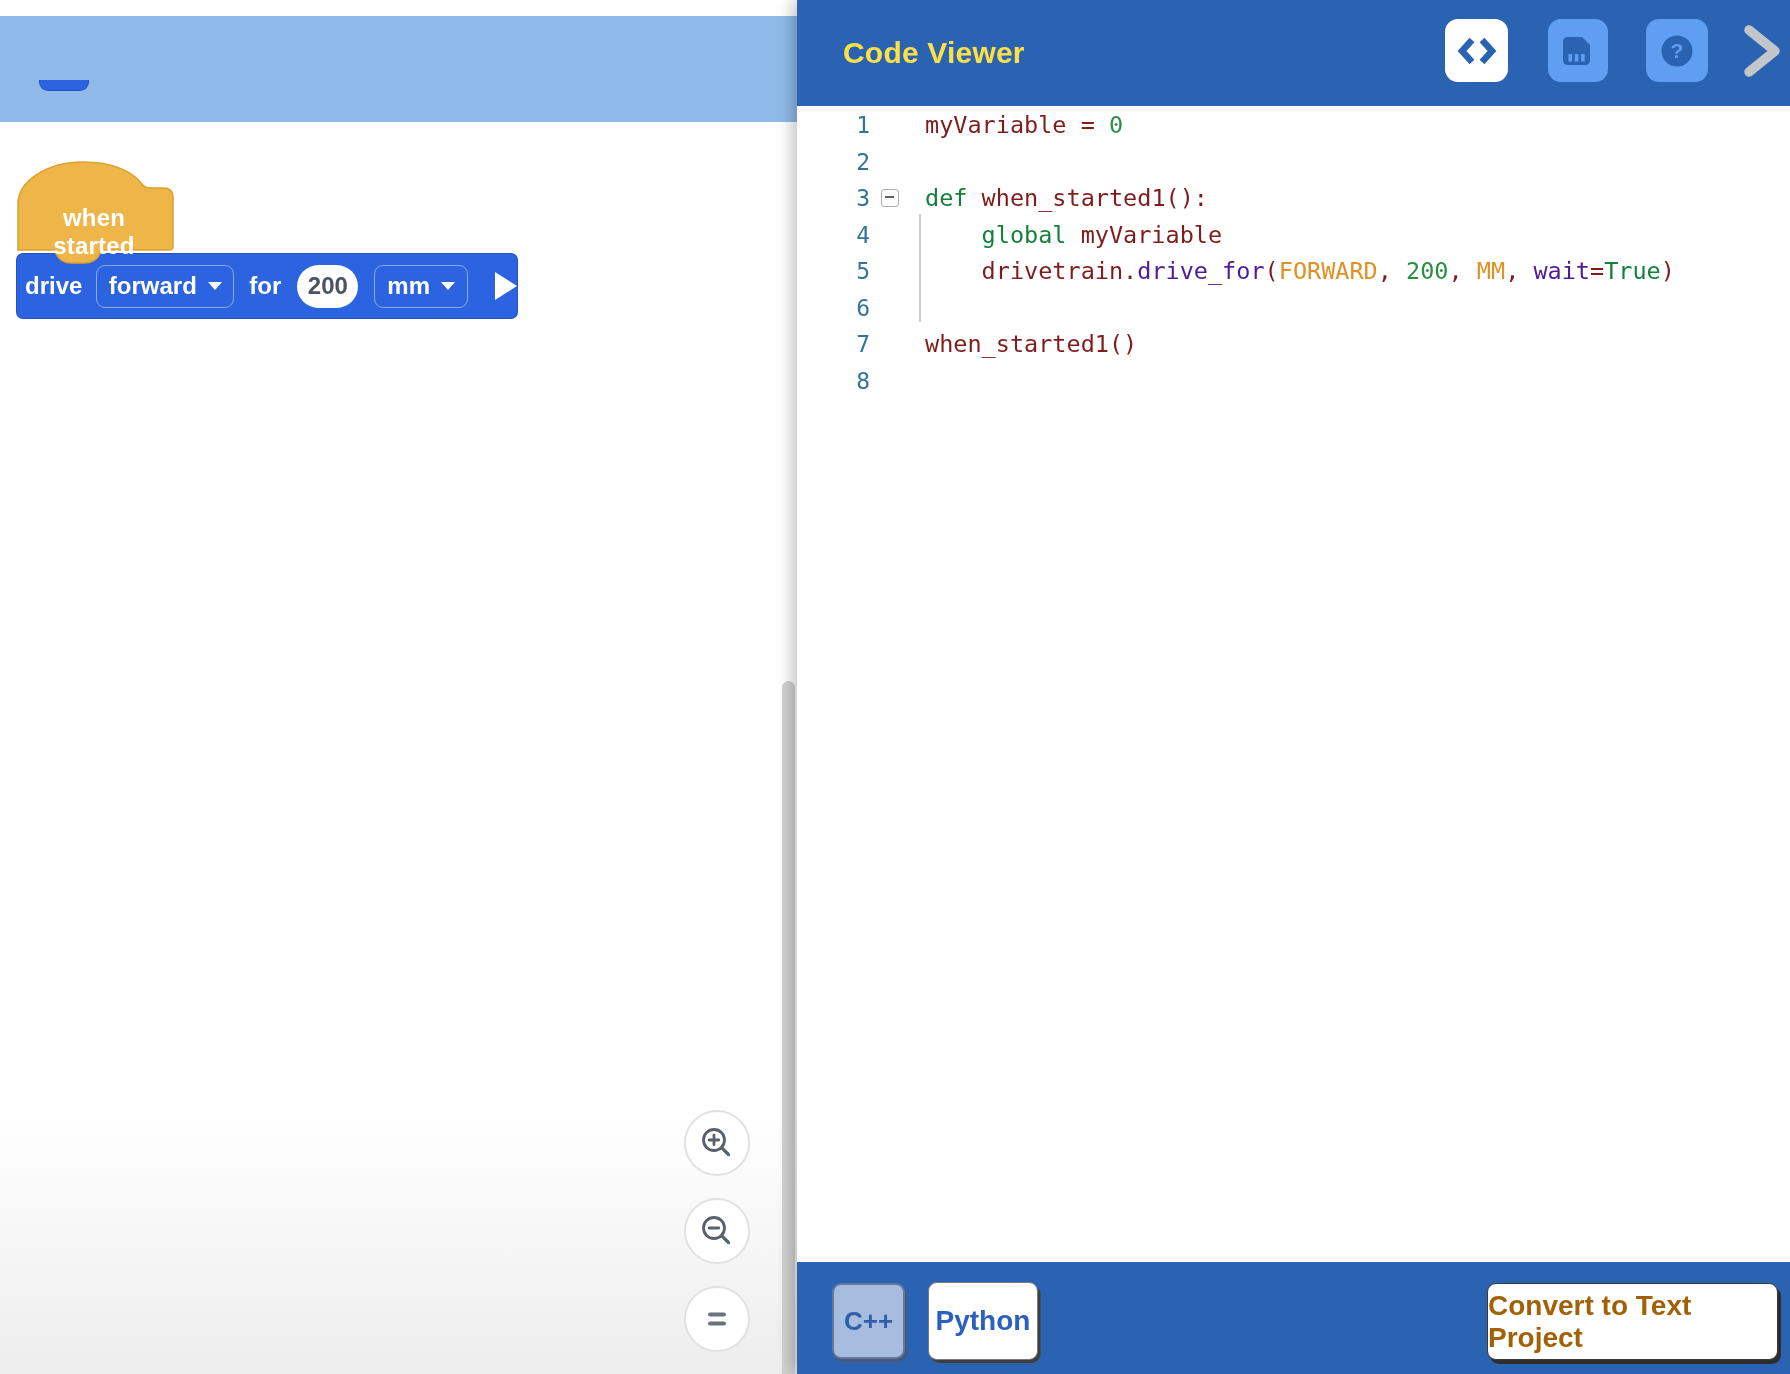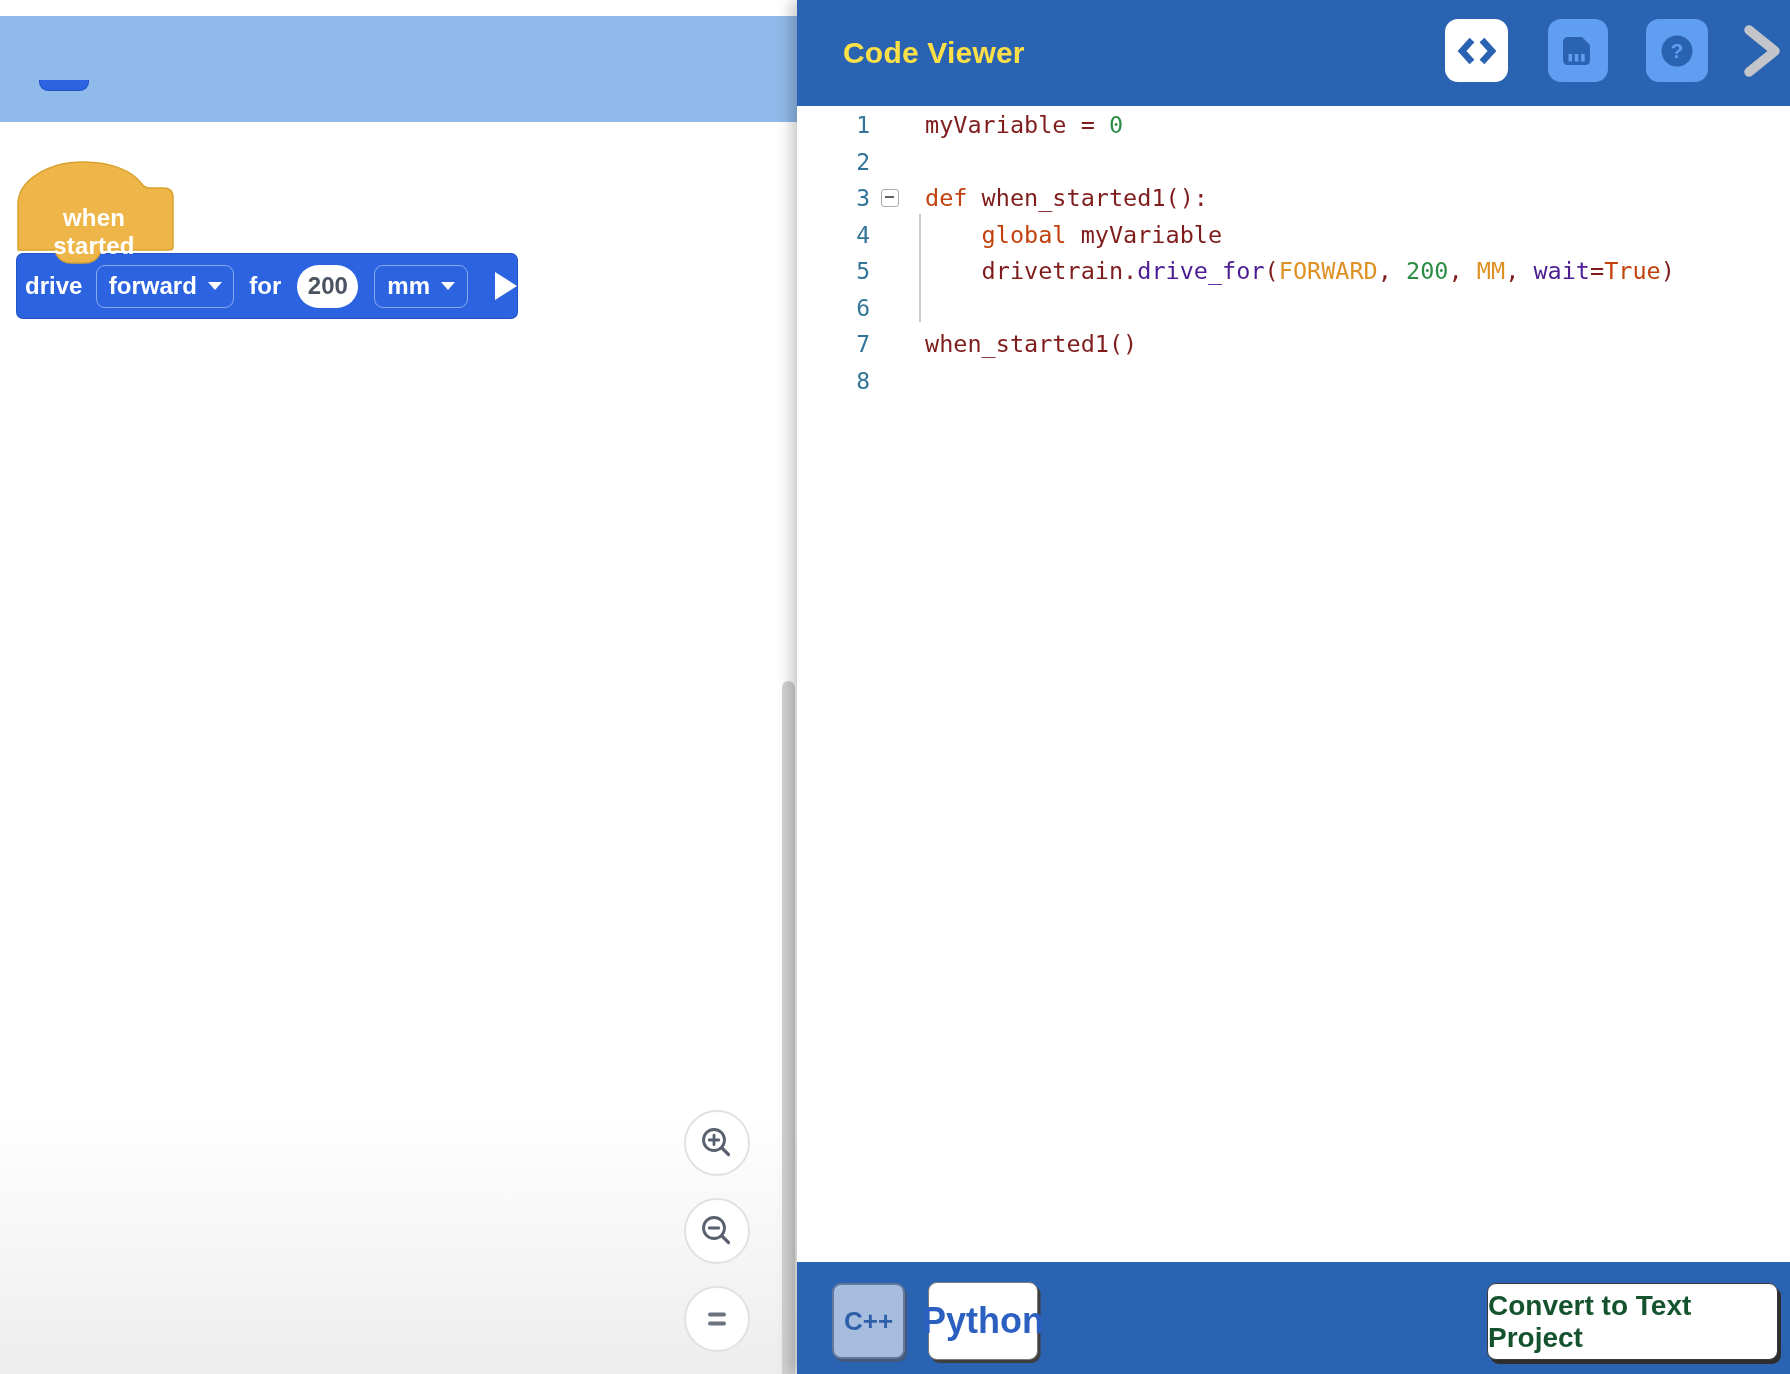--- a/index.html
+++ b/index.html
@@ -64,38 +64,38 @@
 
   .code-area{position:absolute;top:107px;left:0;right:0;bottom:112px;background:#fff;overflow:hidden}
   .code-row{display:flex;height:36.5px;align-items:center}
   .ln{width:73px;text-align:right;color:#327598;font:23px "DejaVu Sans Mono",monospace;flex:none}
   .fold-slot{width:55px;height:100%;position:relative;flex:none}
   .fold-box{position:absolute;left:11px;top:50%;margin-top:-9.5px;width:18px;height:18px;
     border:1.5px solid #A9ADB3;border-radius:3px;background:#fff;box-sizing:border-box;cursor:pointer}
   .fold-box::after{content:"";position:absolute;left:3px;top:6.5px;width:9px;height:2px;background:#5F6368}
   .code-text{font:23.5px "DejaVu Sans Mono",monospace;white-space:pre}
   .seg-plain{color:#7f1d1d}
-  .seg-keyword{color:#c2410c}
+  .seg-keyword{color:#15803d}
   .seg-number{color:#2B8E44}
   .seg-constant{color:#DF9123}
   .seg-function{color:#4c1d95}
   .indent-guide{position:absolute;left:122px;top:214px;width:2px;height:108px;background:#C6CBD1}
 
   .panel-footer{position:absolute;left:0;right:0;bottom:0;height:112px;background:#2A63B1}
   .btn-cpp{position:absolute;left:35px;top:21px;width:73px;height:76px;background:#A6BDDF;
     border:2px solid #64789E;border-radius:9px;box-sizing:border-box;
     color:#2E5FA8;font-size:26px;font-weight:700;display:flex;align-items:center;justify-content:center;
     box-shadow:2px 3px 0 #46597D;cursor:pointer}
   .btn-python{position:absolute;left:131px;top:20px;width:110px;height:78px;background:#fff;
     border:1.5px solid #7A7A7A;border-radius:9px;box-sizing:border-box;
-    color:#2B5FC0;font-size:36px;font-weight:700;display:flex;align-items:center;justify-content:center;
+    color:#2B5FC0;font-size:28px;font-weight:700;display:flex;align-items:center;justify-content:center;
     box-shadow:2.5px 3px 0 #3F3F3F;cursor:pointer}
   .btn-convert{position:absolute;left:690px;top:21px;width:291px;height:77px;background:#fff;
     border:1.5px solid #3A3A3A;border-radius:9px;box-sizing:border-box;
-    color:#14532d;font-size:28px;font-weight:700;display:flex;align-items:center;justify-content:center;
+    color:#a16207;font-size:28px;font-weight:700;display:flex;align-items:center;justify-content:center;
     box-shadow:3px 4px 0 #2E2E2E;cursor:pointer}
 </style>
 </head>
 <body>
 
 <div class="canvas">
   <div class="canvas-topbar"></div>
 
   <div class="hat">
     <svg width="162" height="114" viewBox="0 0 162 114">

